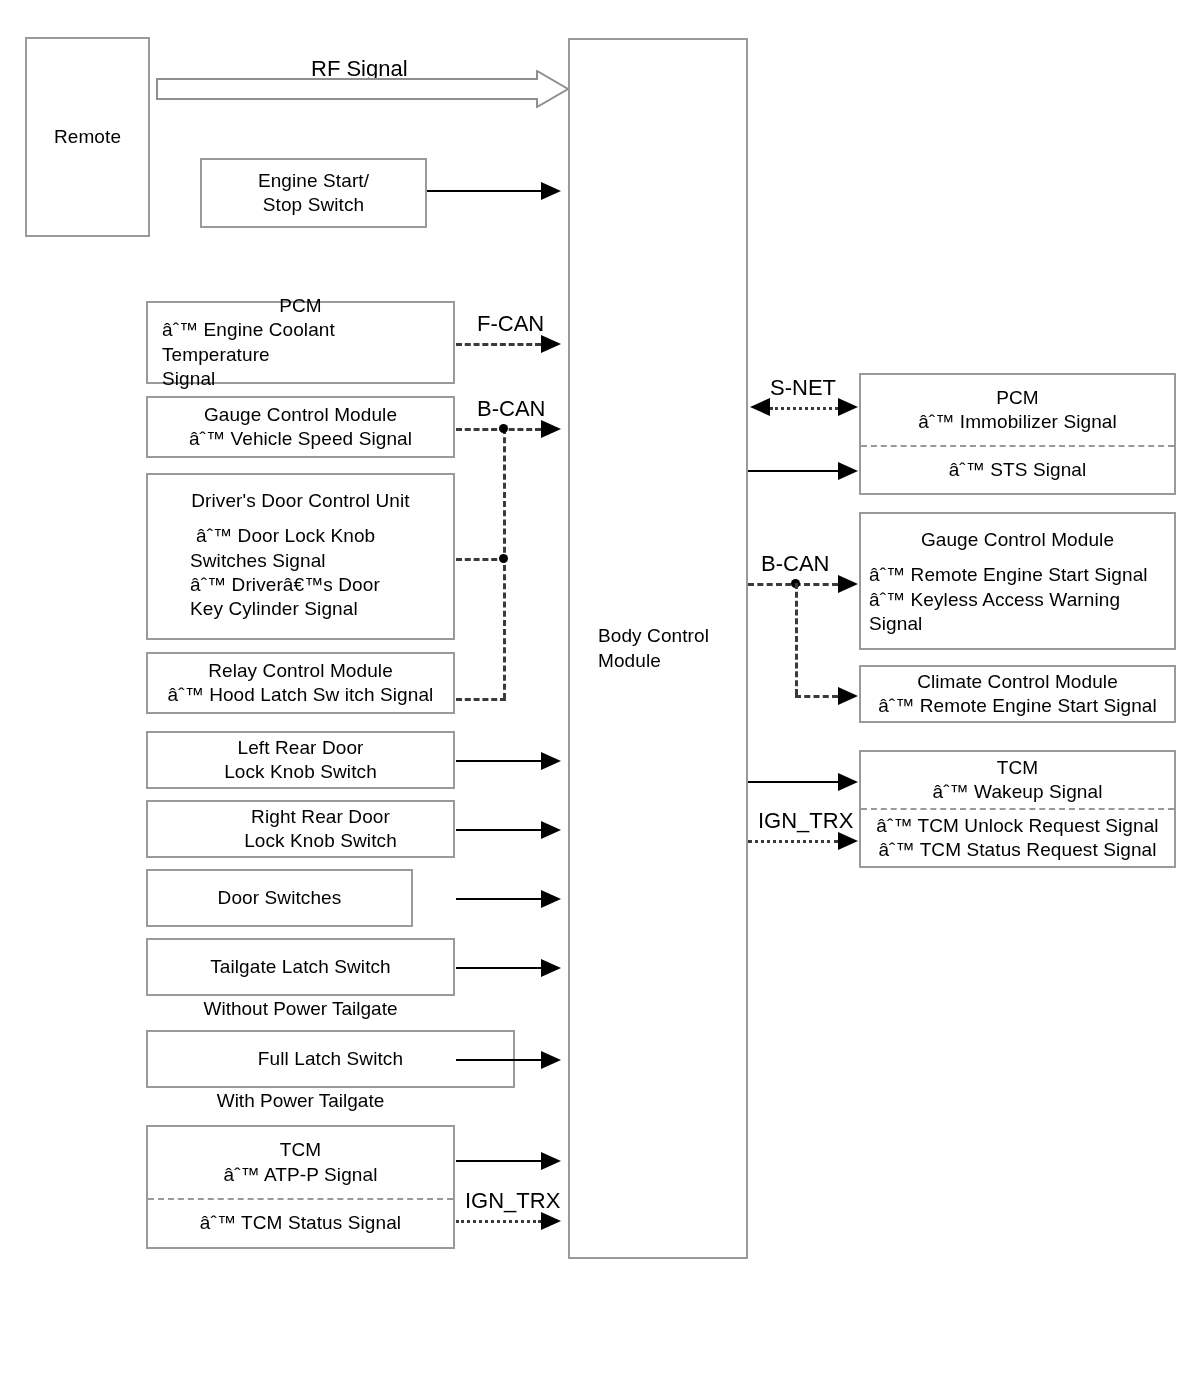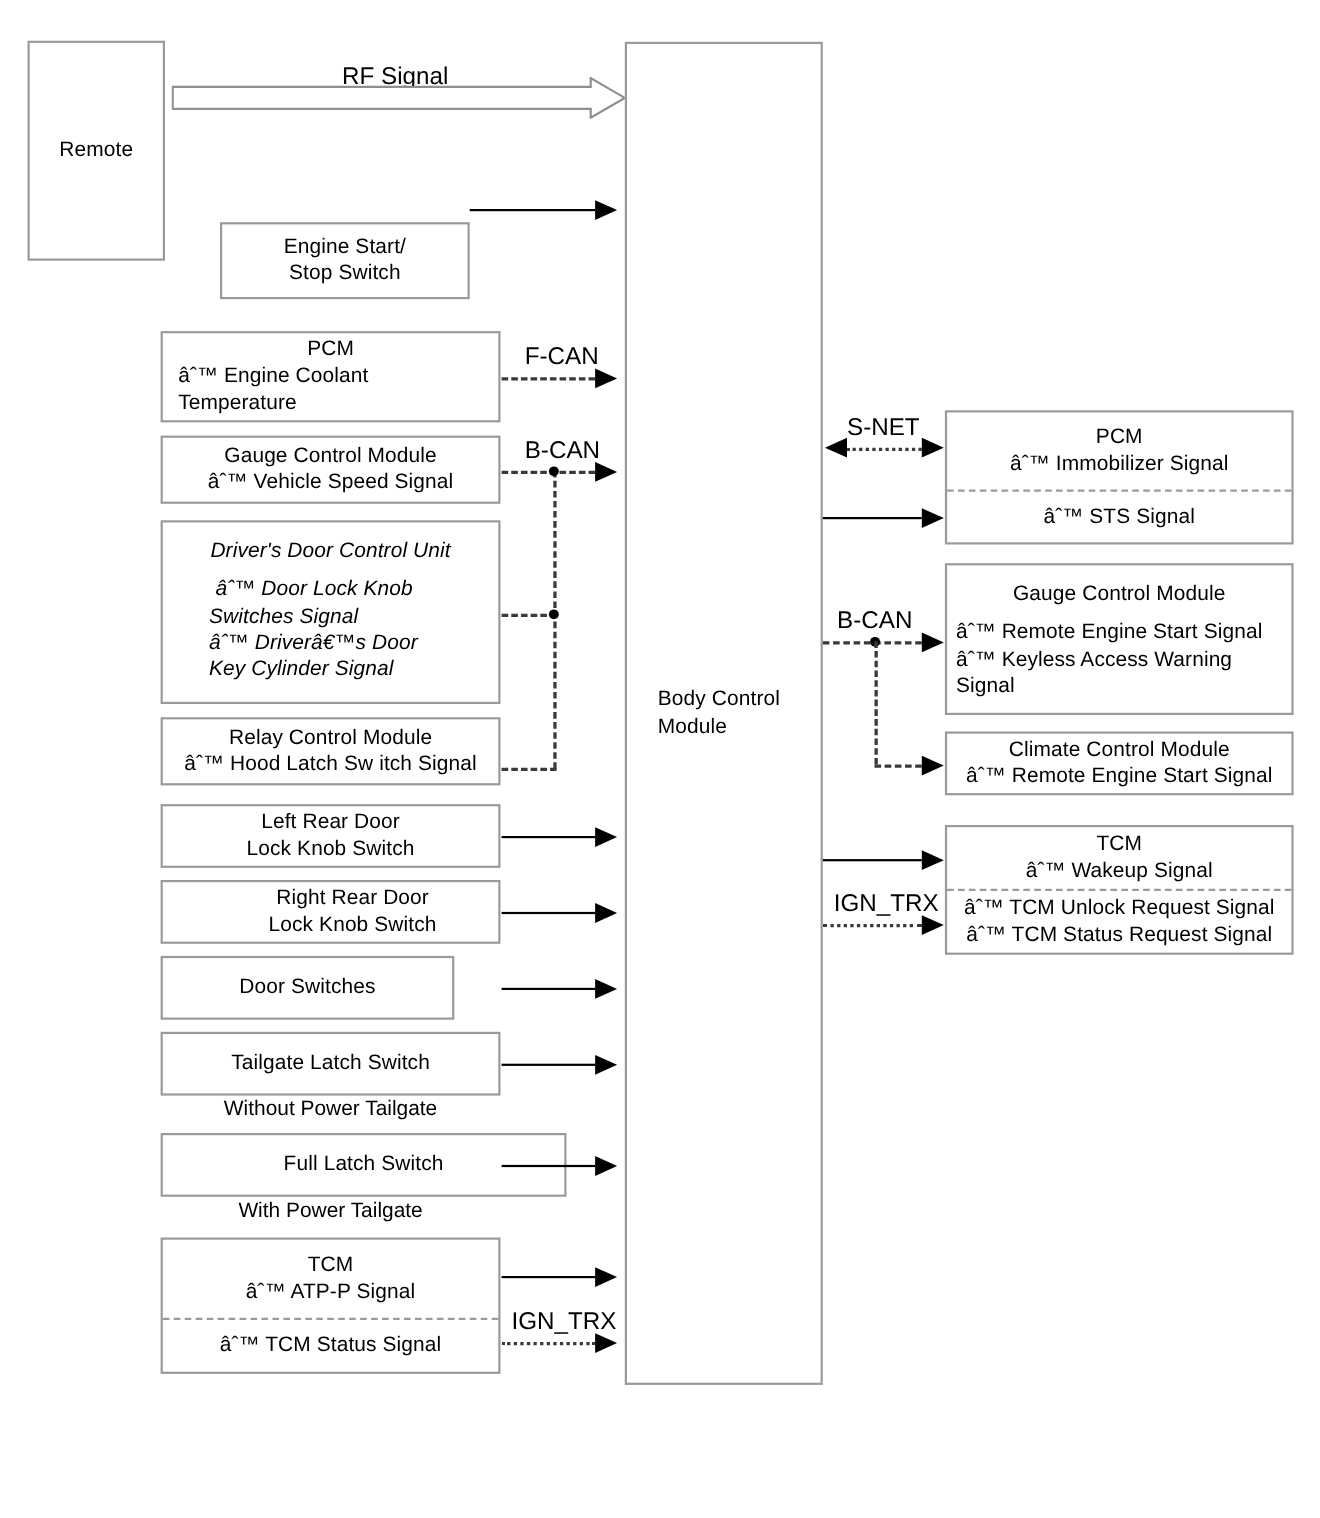--- a/index.html
+++ b/index.html
@@ -104,46 +104,47 @@
     <span class="t-center">Remote</span>
   </div>
 
   <div class="label" style="left:311px;top:56px;">RF Signal</div>
   <div class="block-arrow" style="left:156px;top:70px;width:414px;height:38px;">
     <svg width="414" height="38" viewBox="0 0 414 38" xmlns="http://www.w3.org/2000/svg">
       <polygon points="1,9 381,9 381,1 412,19 381,37 381,29 1,29" fill="#ffffff" stroke="#8f8f8f" stroke-width="2" stroke-linejoin="miter"></polygon>
     </svg>
   </div>
 
-  <div class="box" style="left:200px;top:158px;width:227px;height:70px;margin-top:44px;">
+  <div class="box" style="left:200px;top:158px;width:227px;height:70px;">
     <span class="t-center">Engine Start/</span>
     <span class="t-center">Stop Switch</span>
   </div>
   <div class="hline" style="left:427px;top:190px;width:114px;"></div>
   <div class="arrow-r" style="left:541px;top:182px;"></div>
 
   <div class="box" style="left:146px;top:301px;width:309px;height:83px;">
     <span class="t-center pad">PCM</span>
     <span class="t-left pad" style="padding-left:14px;">âˆ™ Engine Coolant Temperature</span>
+    <span class="t-left pad" style="padding-left:14px;">Signal</span>
   </div>
   <div class="label" style="left:477px;top:311px;">F-CAN</div>
   <div class="hline dashed" style="left:456px;top:343px;width:85px;"></div>
   <div class="arrow-r" style="left:541px;top:335px;"></div>
 
   <div class="box" style="left:146px;top:396px;width:309px;height:62px;">
     <span class="t-center pad">Gauge Control Module</span>
     <span class="t-center pad">âˆ™ Vehicle Speed Signal</span>
   </div>
   <div class="label" style="left:477px;top:396px;">B-CAN</div>
   <div class="hline dashed" style="left:456px;top:428px;width:85px;"></div>
   <div class="arrow-r" style="left:541px;top:420px;"></div>
   <div class="vline" style="left:503px;top:428px;height:271px;"></div>
   <div class="dot" style="left:499px;top:424px;"></div>
 
-  <div class="box" style="left:146px;top:473px;width:309px;height:167px;align-items:flex-start;justify-content:flex-start;font-style:italic;">
+  <div class="box" style="left:146px;top:473px;width:309px;height:167px;align-items:flex-start;justify-content:flex-start;">
     <span class="t-center pad" style="margin-top:14px;">Driver's Door Control Unit</span>
     <span class="blank-line"></span>
     <span class="t-left pad" style="padding-left:48px;">âˆ™ Door Lock Knob</span>
     <span class="t-left pad" style="padding-left:42px;">Switches Signal</span>
     <span class="t-left pad" style="padding-left:42px;">âˆ™ Driverâ€™s Door</span>
     <span class="t-left pad" style="padding-left:42px;">Key Cylinder Signal</span>
   </div>
   <div class="hline dashed" style="left:456px;top:558px;width:50px;"></div>
   <div class="dot" style="left:499px;top:554px;"></div>
 

